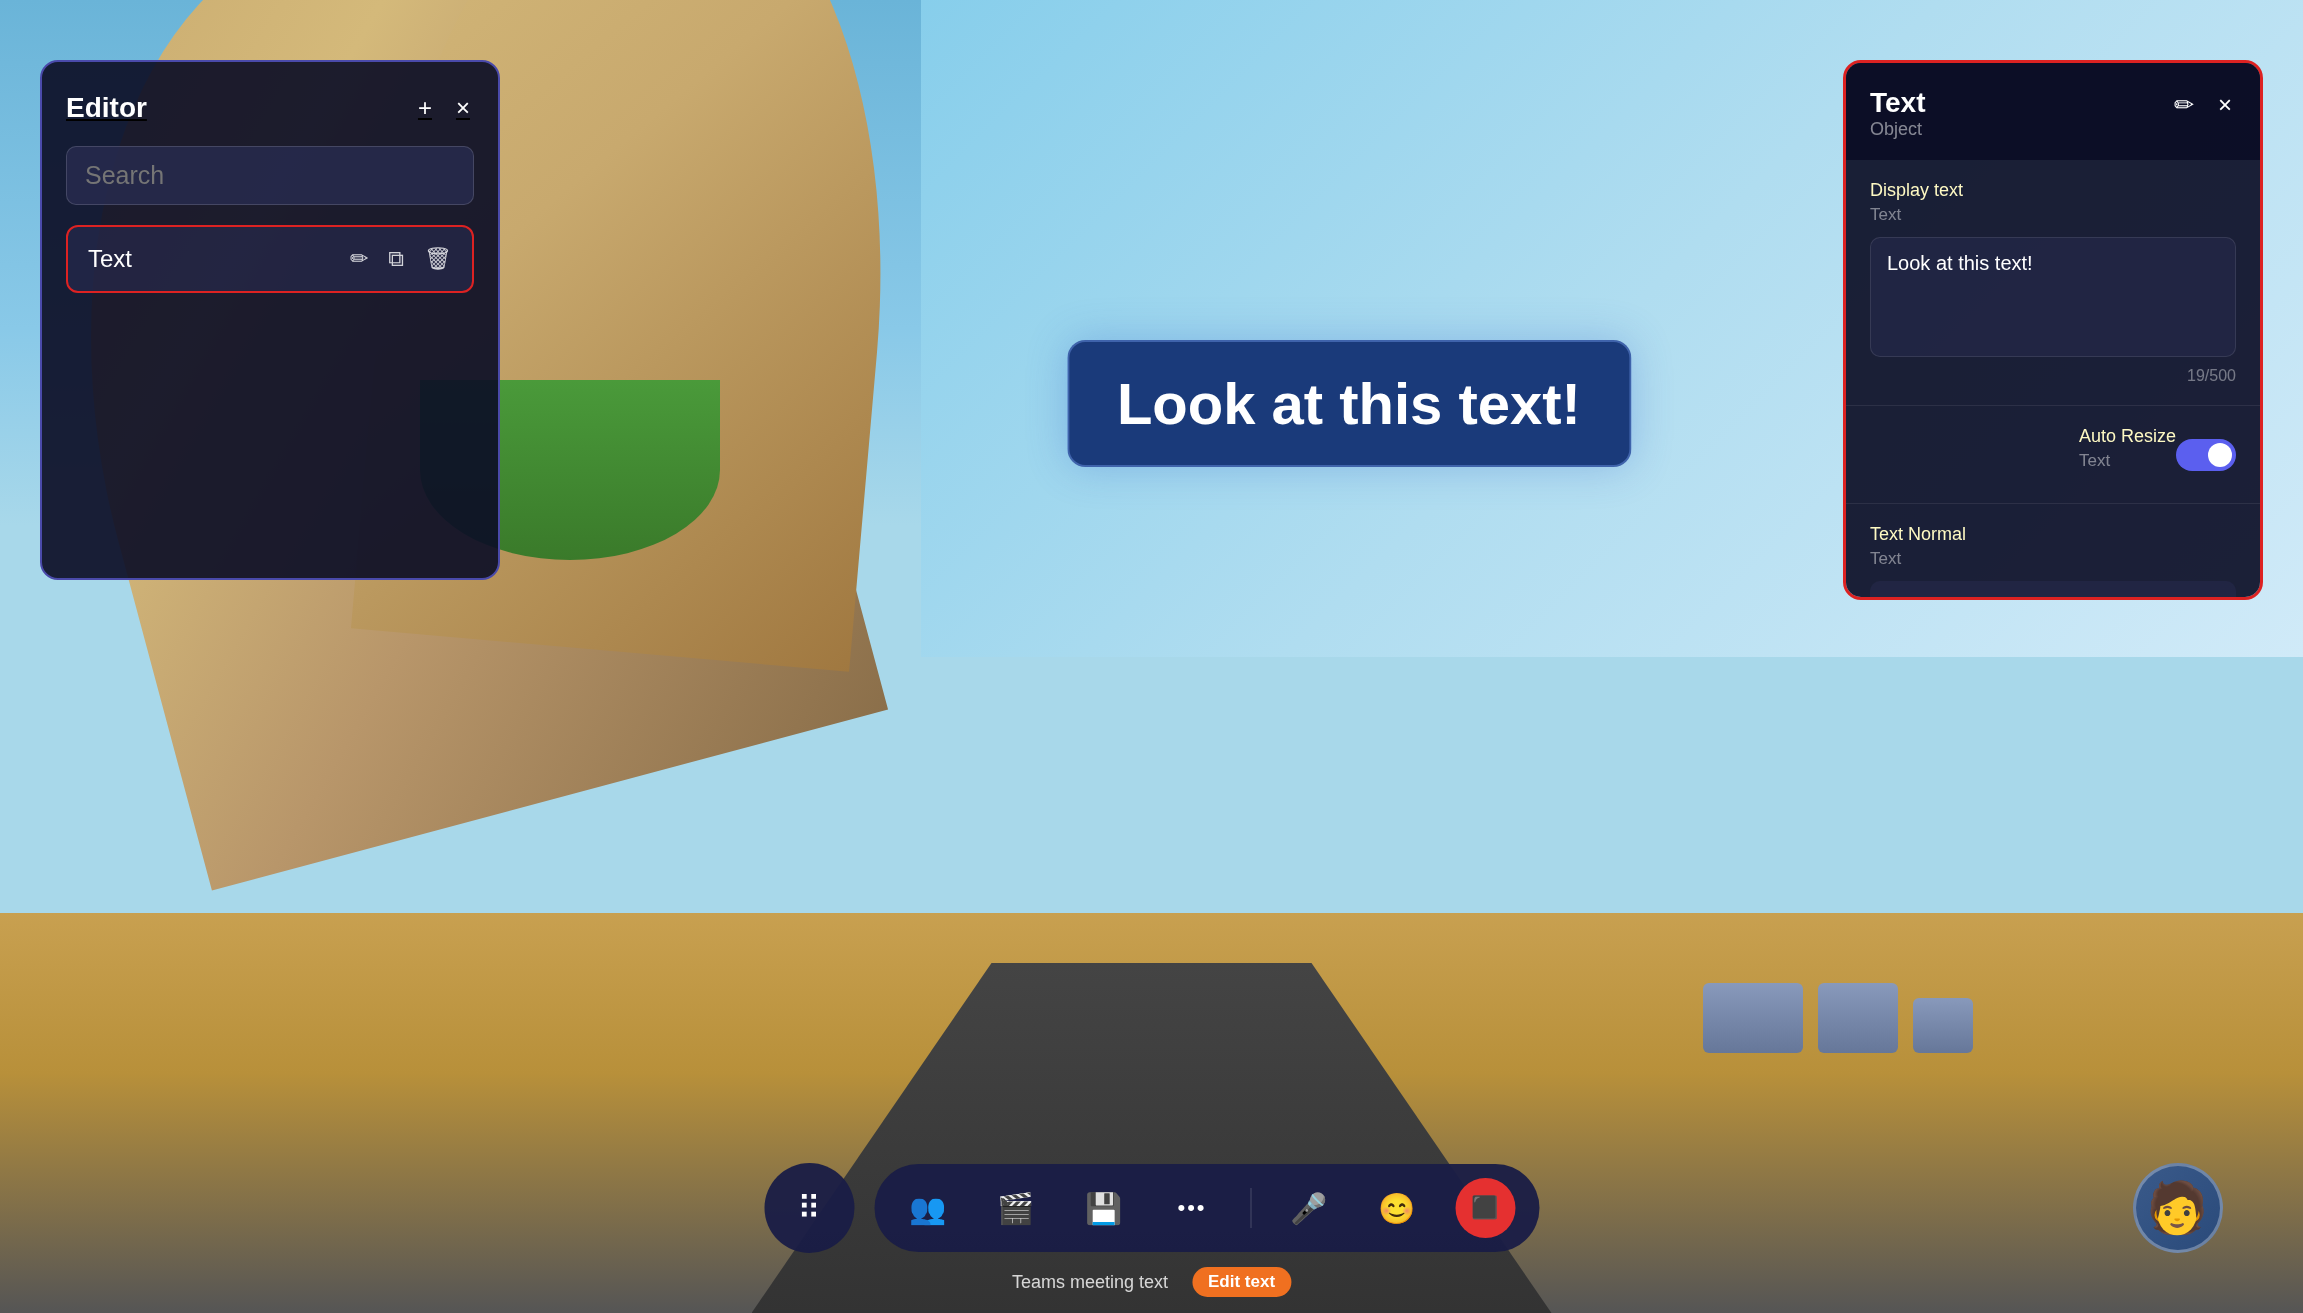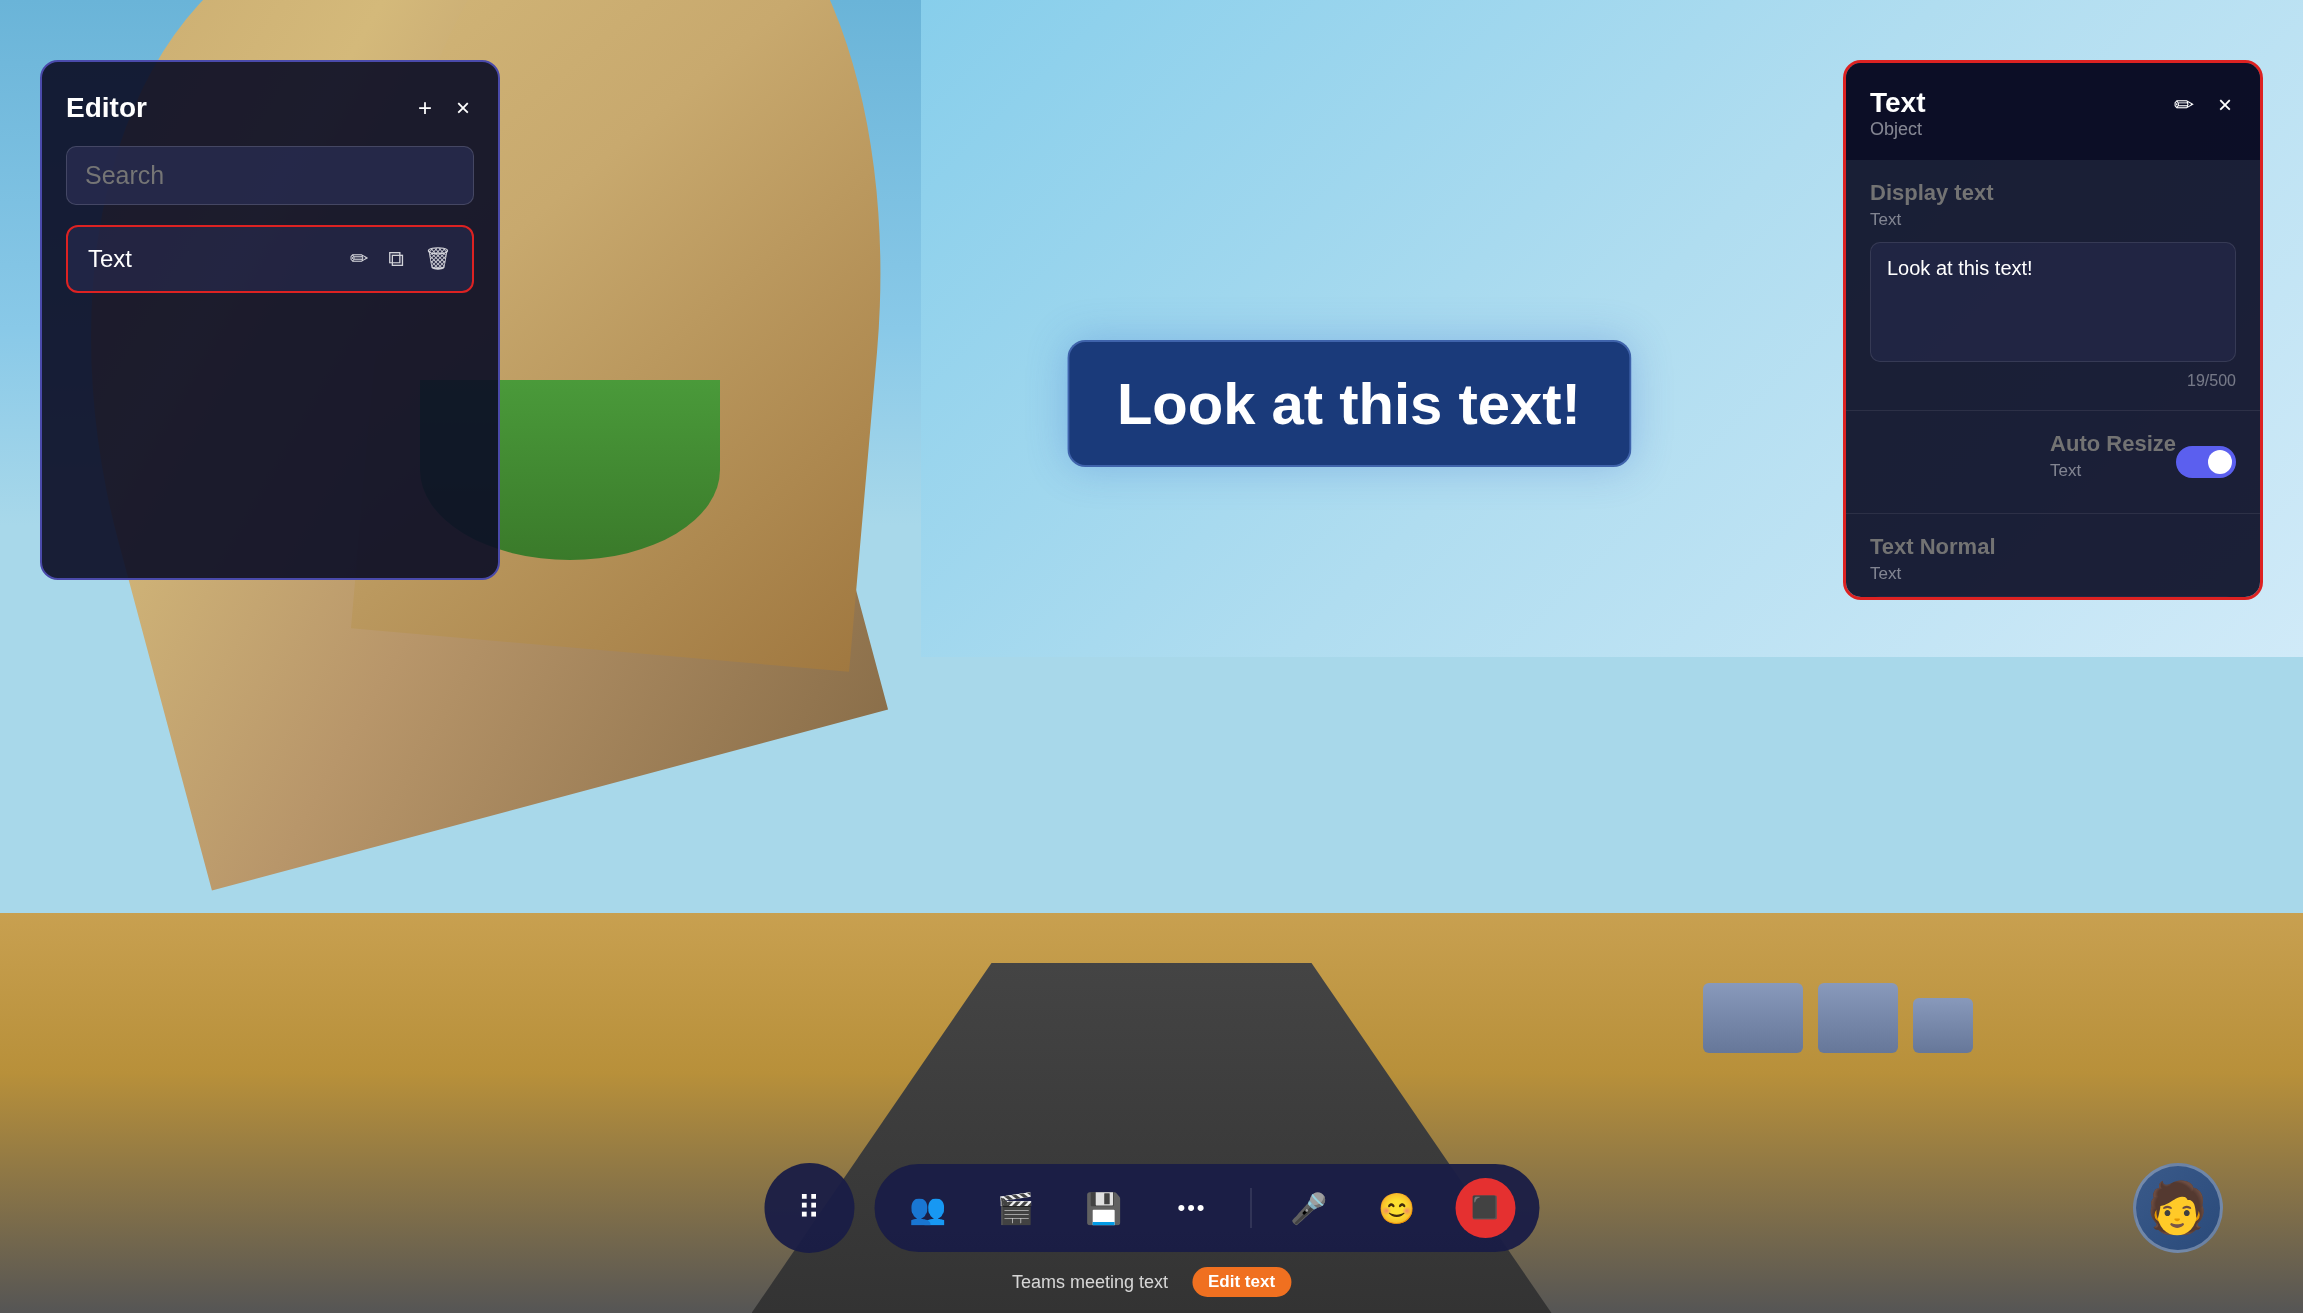--- a/index.html
+++ b/index.html
@@ -103,20 +103,21 @@
       padding: 28px 24px;
       position: relative;
       z-index: 10;
     }
 
     .editor-panel-header {
       display: flex;
       align-items: center;
       justify-content: space-between;
       margin-bottom: 20px;
+      text-decoration: underline;
     }
 
     .editor-title {
       color: #ffffff;
       font-size: 28px;
       font-weight: 600;
     }
 
     .editor-header-actions {
       display: flex;
@@ -251,23 +252,23 @@
       align-items: center;
       gap: 16px;
     }
 
     .prop-section {
       padding: 20px 24px;
       border-bottom: 1px solid rgba(255,255,255,0.08);
     }
 
     .prop-section-label {
-      color: #737373;
-      font-size: 22px;
-      font-weight: 700;
+      color: #fef9c3;
+      font-size: 18px;
+      font-weight: 400;
       margin-bottom: 4px;
     }
 
     .prop-section-sublabel {
       color: rgba(255,255,255,0.45);
       font-size: 17px;
       margin-bottom: 12px;
     }
 
     .prop-textarea {

